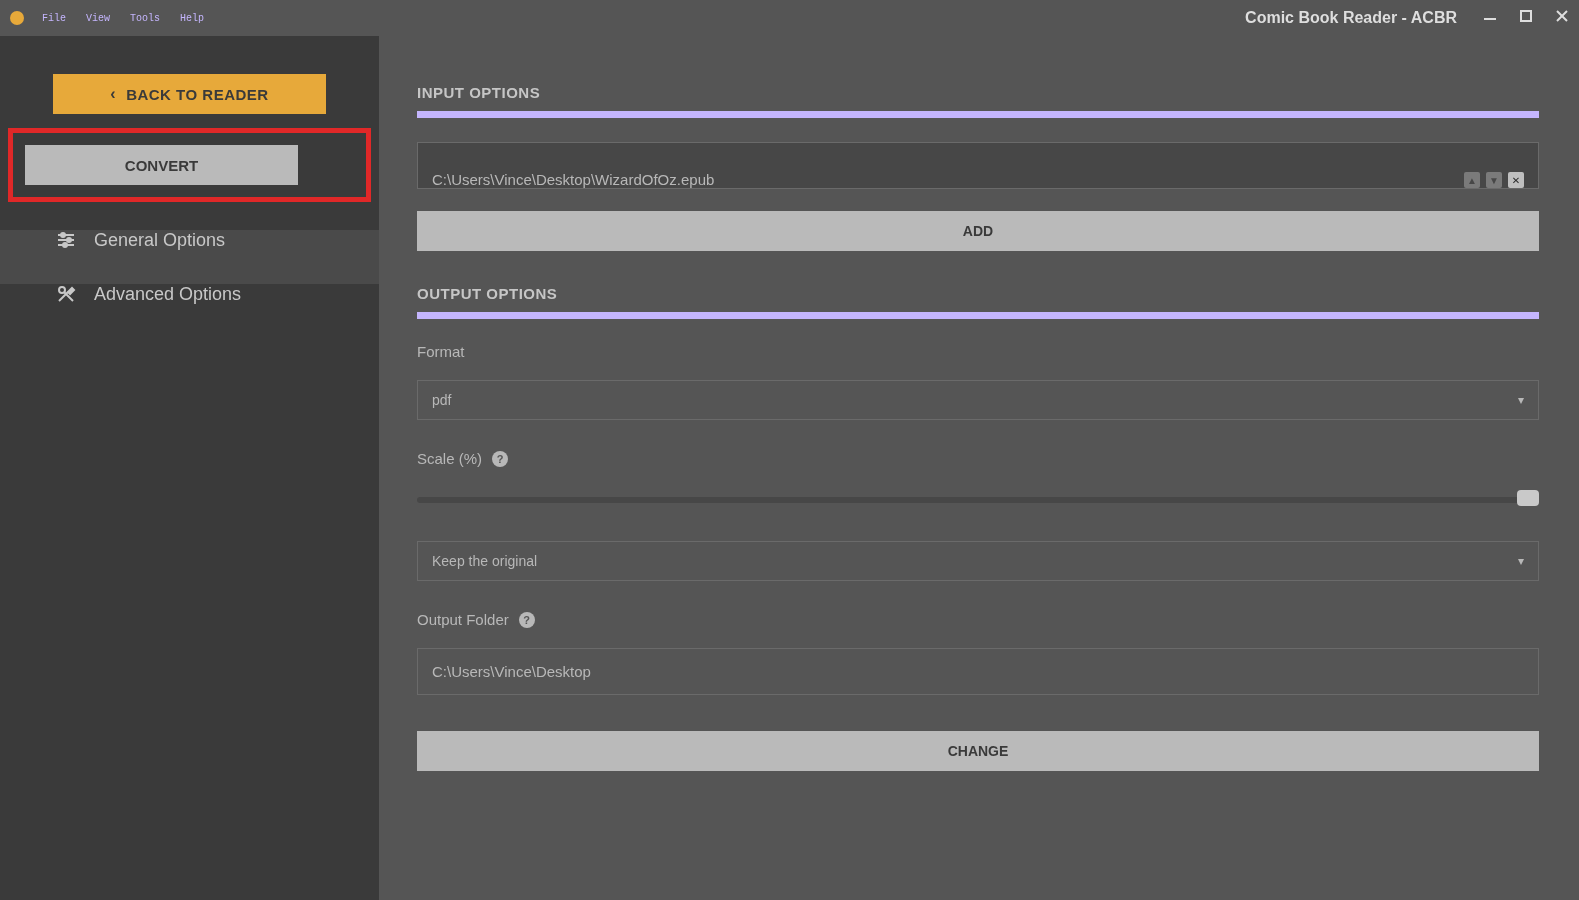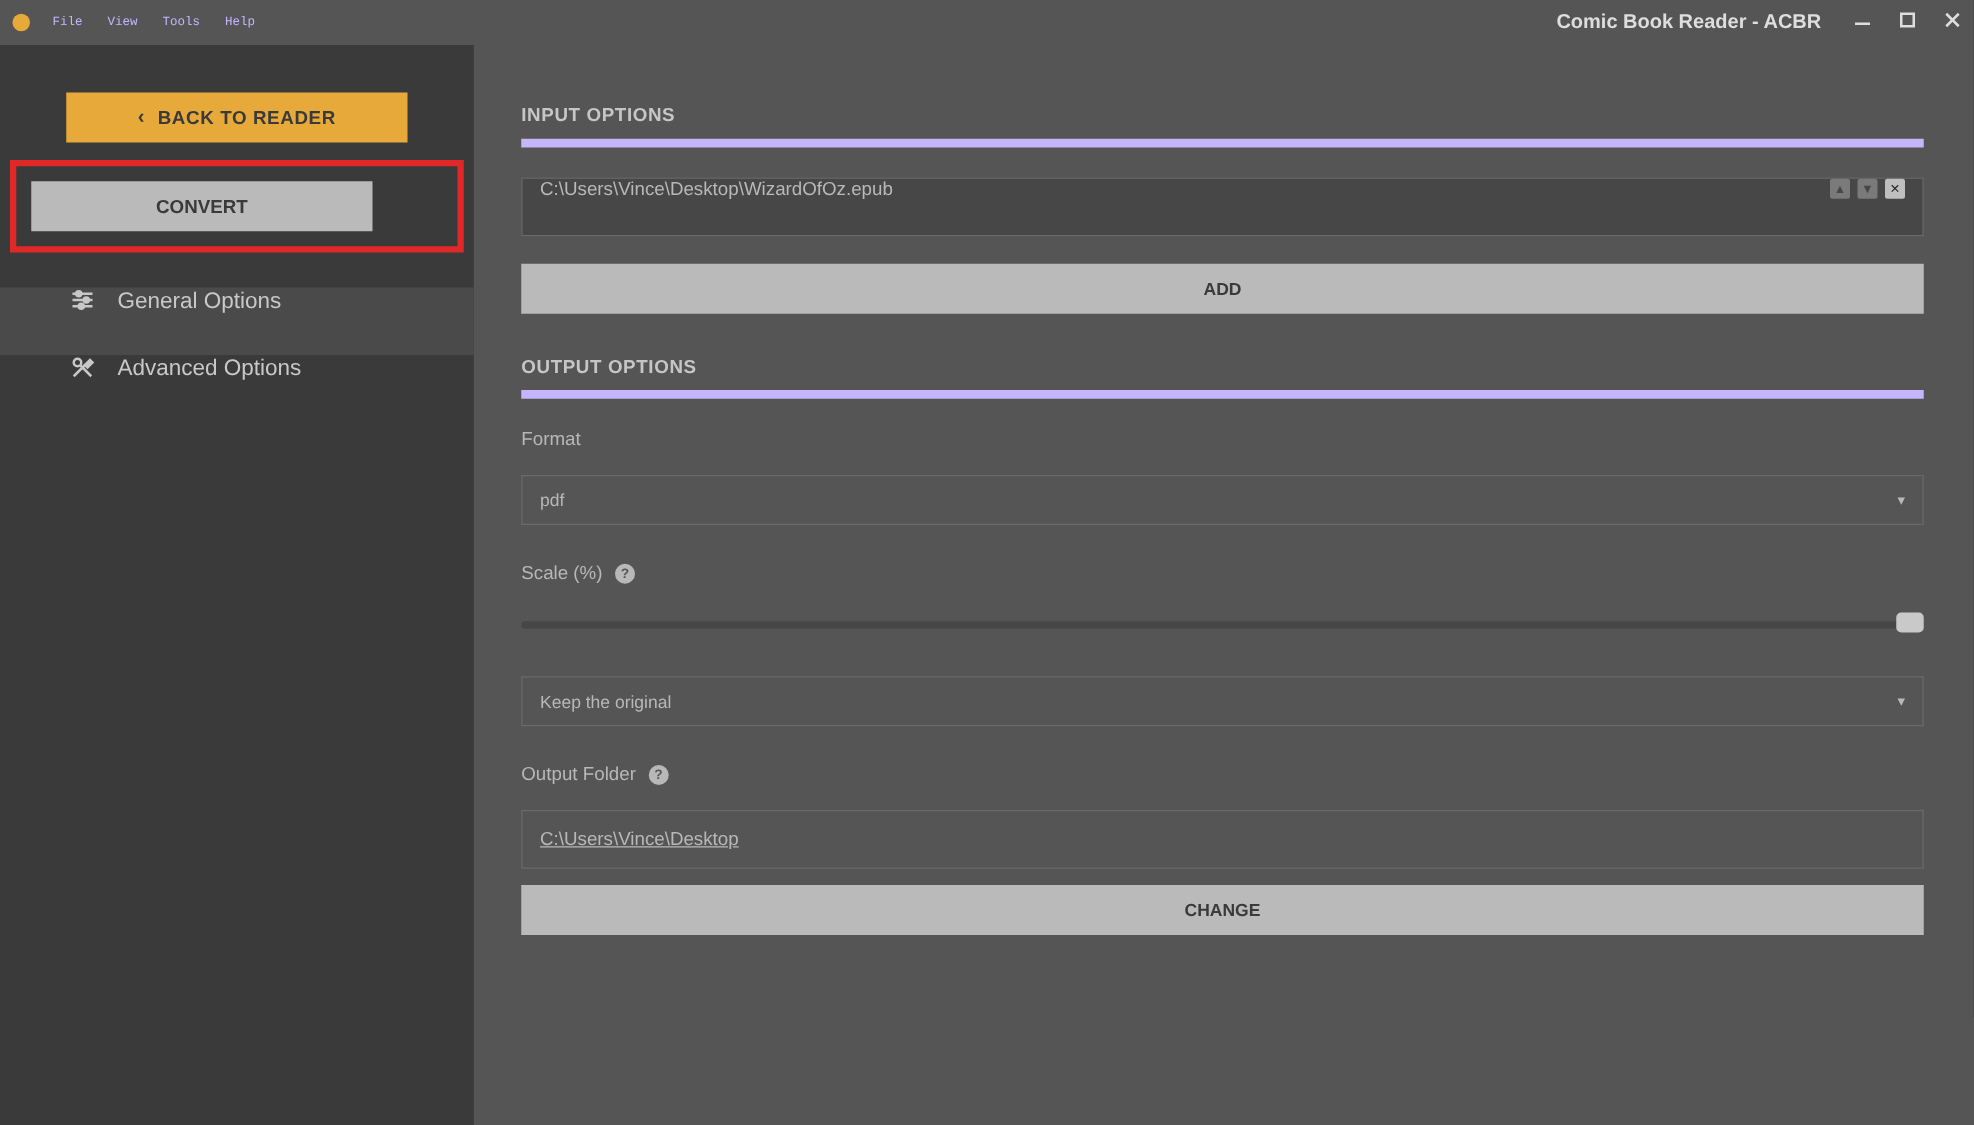--- a/index.html
+++ b/index.html
@@ -162,21 +162,21 @@
     }
     .textbox {
       width: 100%;
       height: 47px;
       background: #474747;
       border: 1px solid #6a6a6a;
       color: #b8b8b8;
       font-size: 15px;
       padding: 0 14px;
       display: flex;
-      align-items: flex-start;
+      align-items: flex-end;
       justify-content: space-between;
       margin-bottom: 22px;
     }
     .textbox .file-actions { display:flex; gap:6px; }
     .file-actions .fa {
       width:16px; height:16px;
       background:#7a7a7a;
       color:#474747;
       font-size:10px;
       display:inline-flex; align-items:center; justify-content:center;
@@ -221,22 +221,21 @@
     }
     .readonly-text {
       width: 100%;
       height: 47px;
       background: #555555;
       border: 1px solid #6a6a6a;
       color: #b8b8b8;
       font-size: 15px;
       padding: 3px 14px;
       display:flex; align-items:center;
-      margin-bottom: 13px;
-      text-decoration: underline;
+      margin-bottom: 36px;
     }
   </style>
 </head>
 <body>
 
 <div class="titlebar">
   <div class="logo-dot"></div>
   <div class="menu-items">
     <span>File</span>
     <span>View</span>

